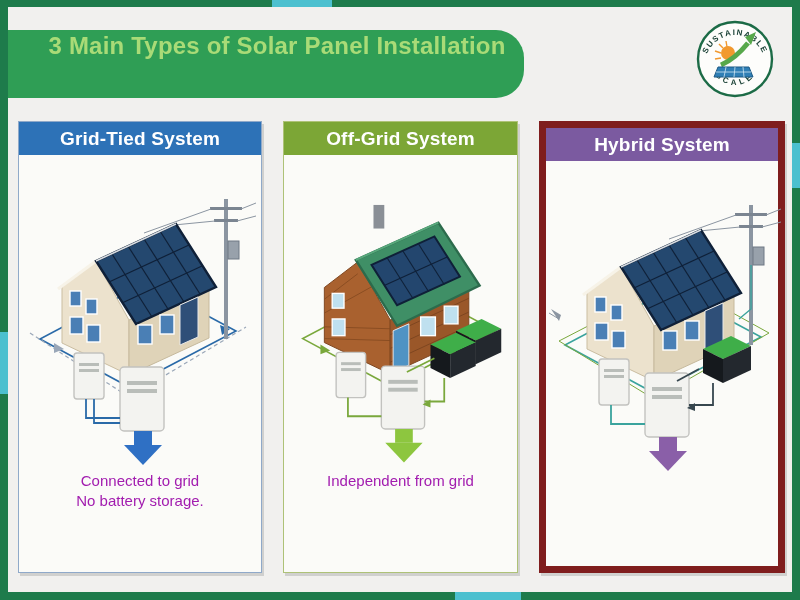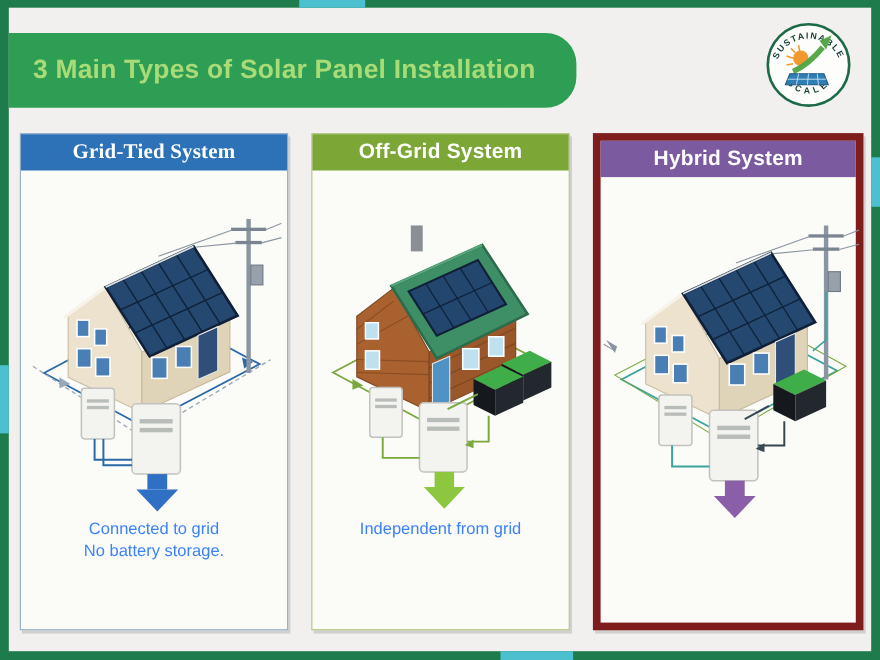--- a/index.html
+++ b/index.html
@@ -20,21 +20,21 @@
   .accent { position:absolute; background:#4cc0cf; }
   .accent-top { left:272px; top:0; width:60px; height:7px; }
   .accent-bottom { left:455px; top:592px; width:66px; height:8px; }
   .accent-left { left:0; top:332px; width:8px; height:62px; }
   .accent-right { left:792px; top:143px; width:8px; height:45px; }
 
   
   .banner {
     position:absolute; left:8px; top:30px; width:516px; height:68px;
     background:#2f9e55; border-radius:0 28px 28px 0;
-    display:flex; flex-direction:column; justify-content:center;
+    display:flex; flex-direction:row; justify-content:center;
     padding-left:22px;
   }
   .banner .line {
     color:#a9db77; font-weight:bold; font-size:24px; line-height:32px;
     letter-spacing:0.2px;
   }
 
   
   .logo { position:absolute; left:695px; top:19px; width:80px; height:80px; }
 
@@ -46,25 +46,25 @@
     box-shadow:2px 3px 0 rgba(110,110,110,0.25);
   }
   .panel-1 { left:18px;  width:244px; border:1px solid #8fa9c9; }
   .panel-2 { left:283px; width:235px; border:1px solid #aec277; }
   .panel-3 { left:539px; width:246px; border:7px solid #7f1d1d; }
   .panel__header {
     height:33px; display:flex; align-items:center; justify-content:center;
     color:#ffffff; font-weight:bold; font-size:19px; letter-spacing:0.2px;
     flex:0 0 auto;
   }
-  .panel-1 .panel__header { background:#2d72b7;font-family:Liberation Serif, serif; }
+  .panel-1 .panel__header { background:#2d72b7; }
   .panel-2 .panel__header { background:#7ca636; }
   .panel-3 .panel__header { background:#7b5aa0; }
   .panel__art { flex:0 0 auto; display:block; margin:8px auto 0 auto; }
-  .caption { text-align:center; color:#3b82f6; font-size:15px; line-height:20px; margin-top:2px; }
+  .caption { text-align:center; color:#a21caf; font-size:15px; line-height:20px; margin-top:2px; }
 </style>
 </head>
 <body>
 
 <div class="bar bar-top"></div>
 <div class="bar bar-bottom"></div>
 <div class="bar bar-left"></div>
 <div class="bar bar-right"></div>
 <div class="accent accent-top"></div>
 <div class="accent accent-bottom"></div>

